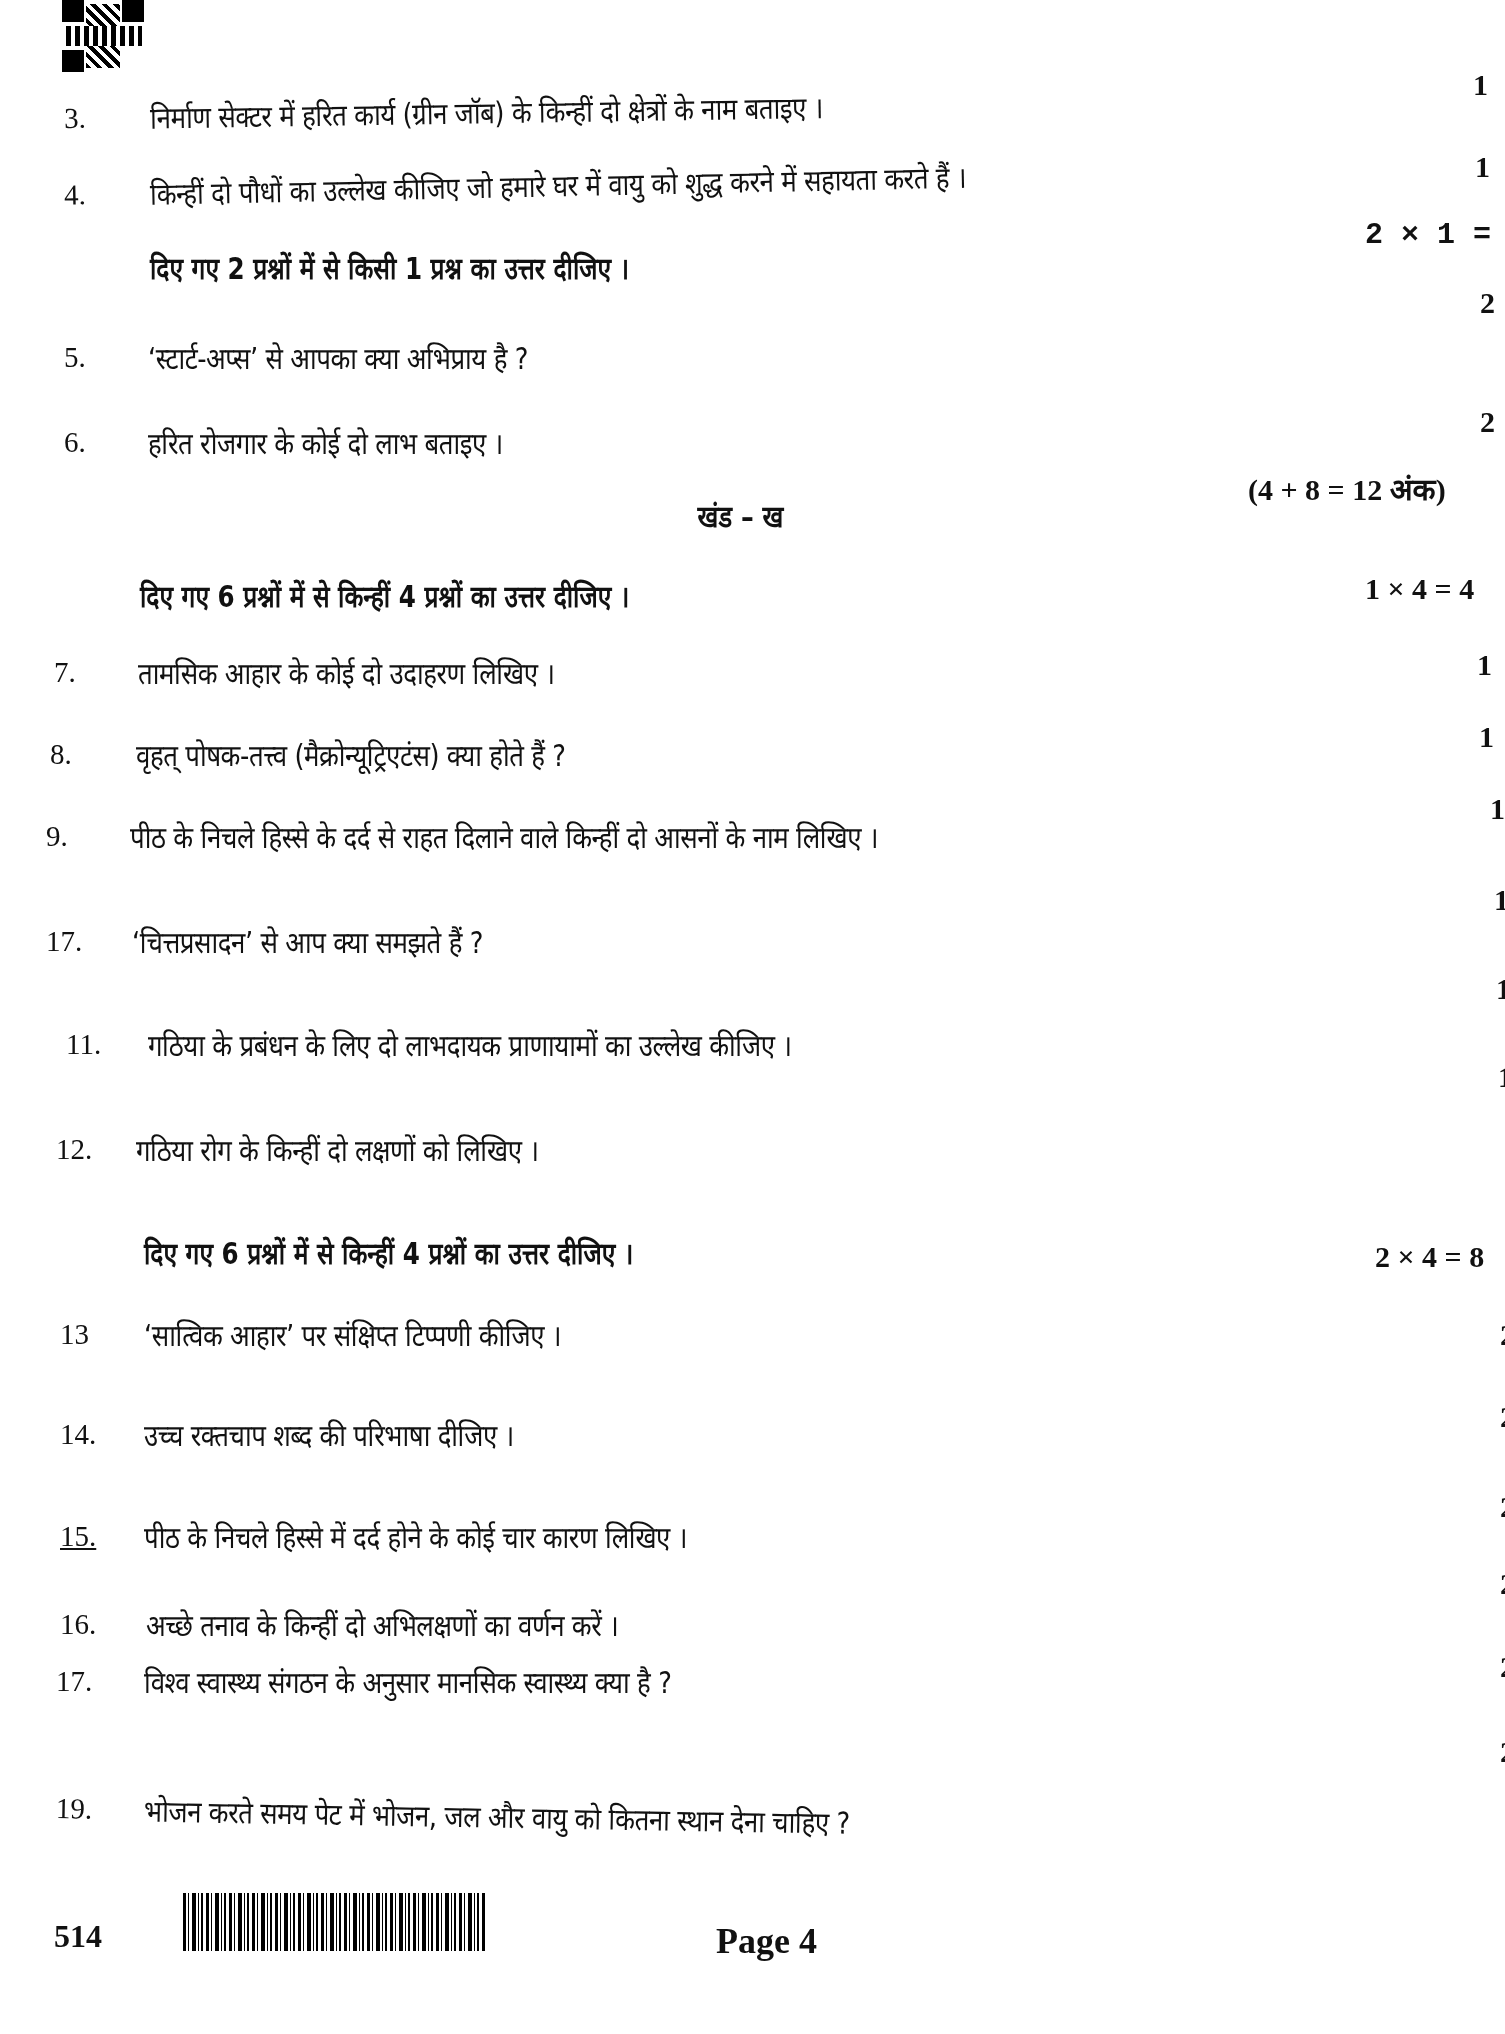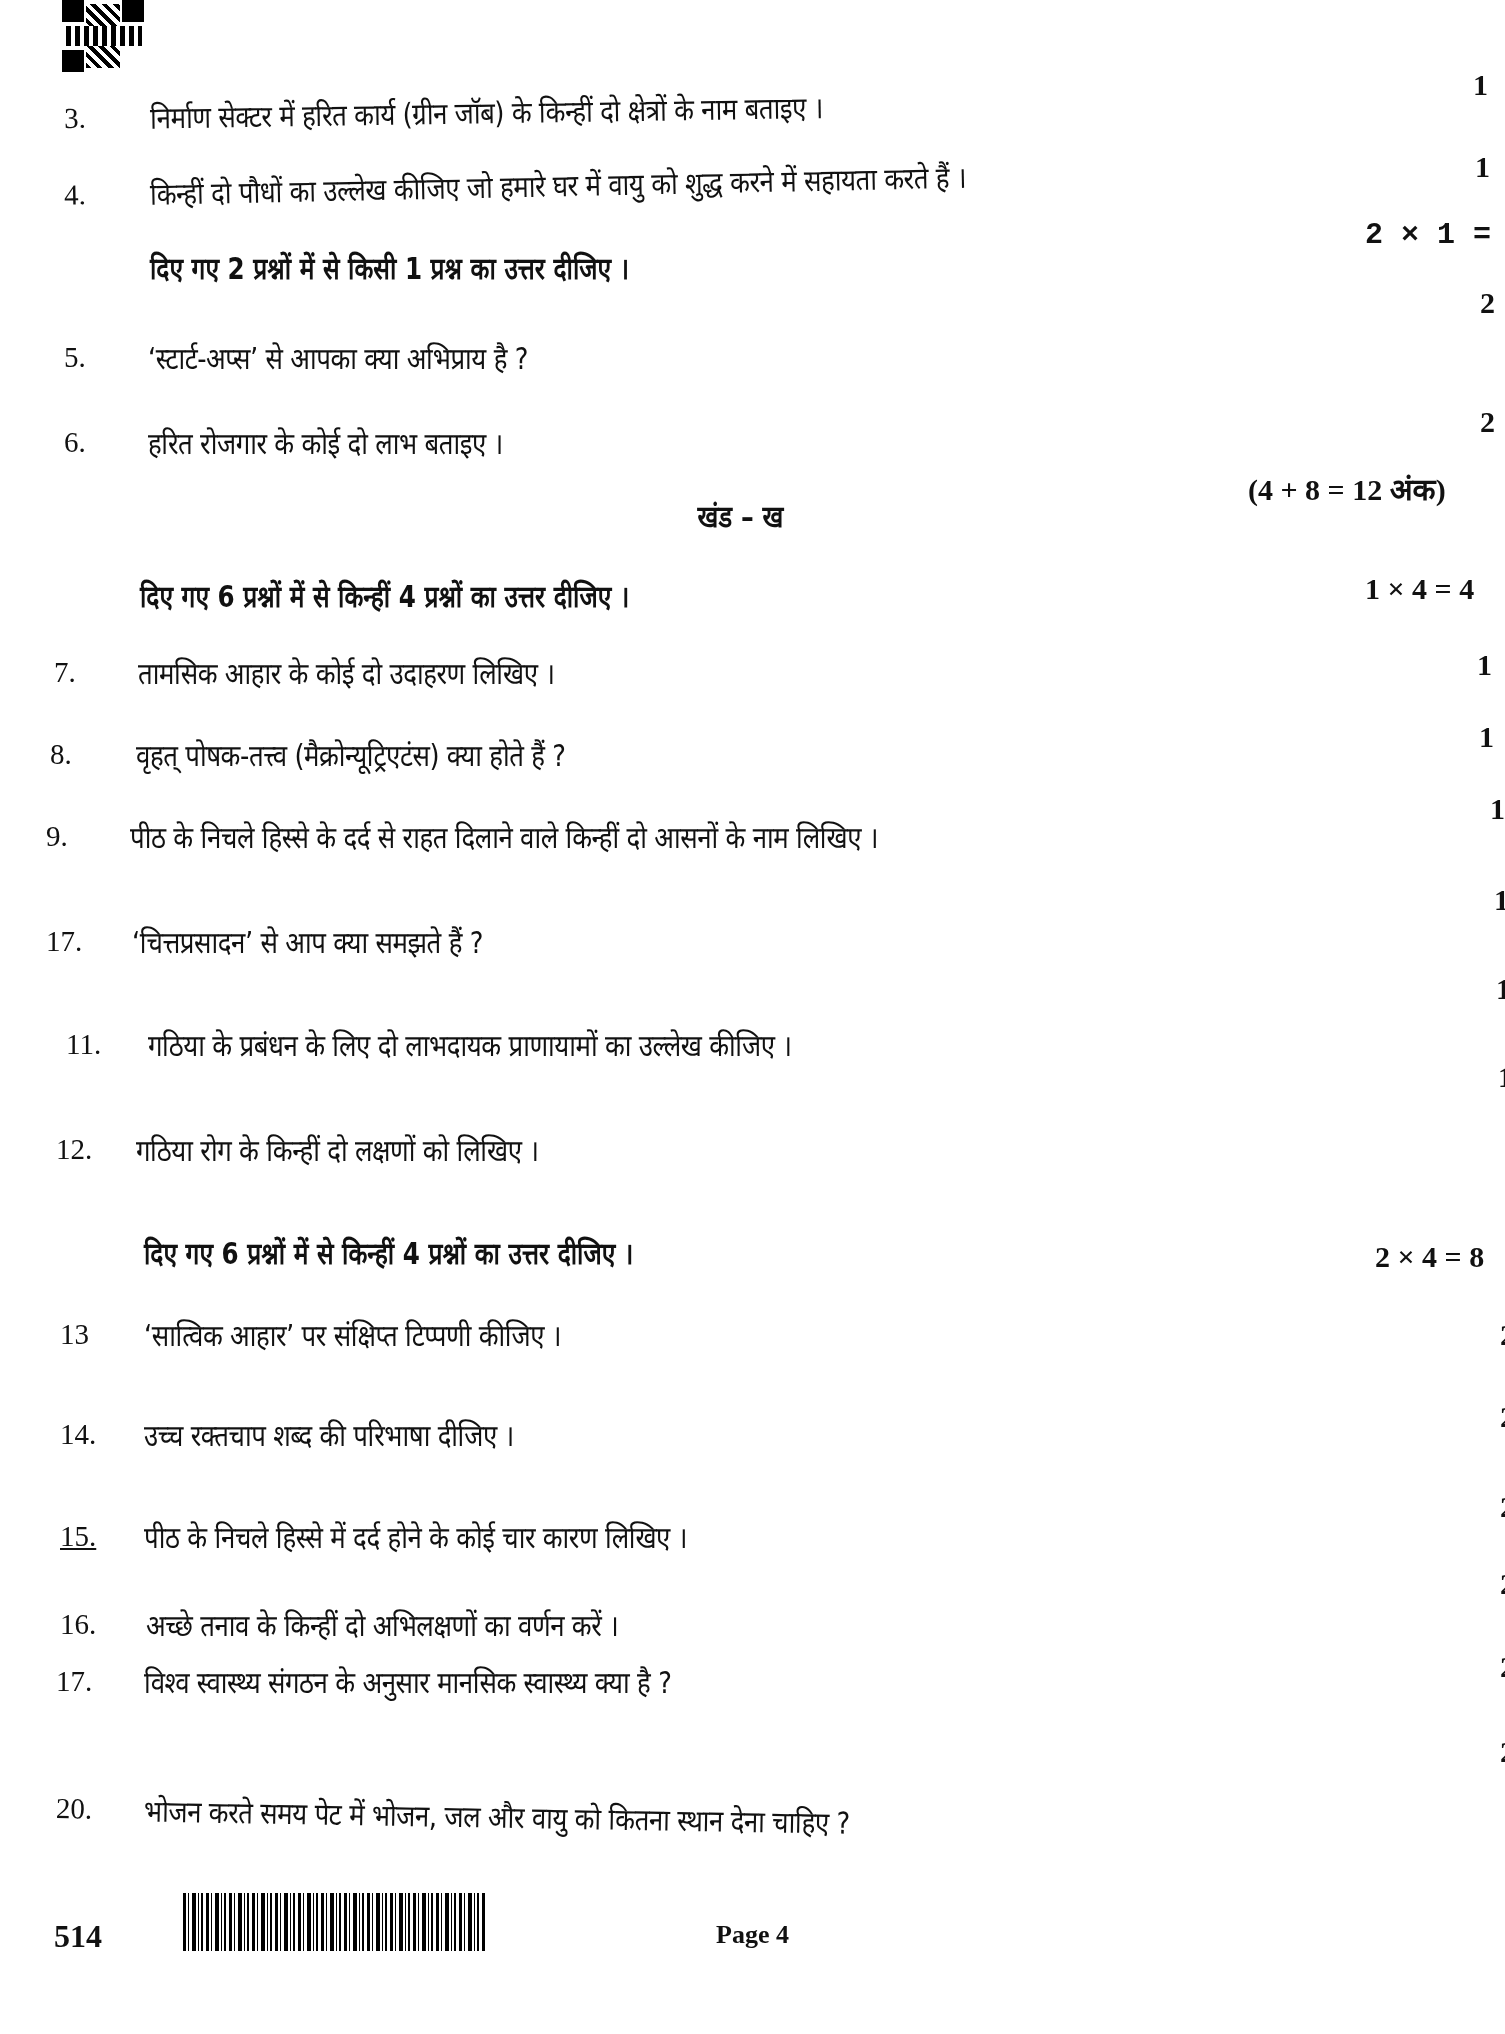--- a/index.html
+++ b/index.html
@@ -50,21 +50,21 @@
     position: absolute; left: 54px; top: 1918px; font-size: 32px; font-weight: bold;
     font-family: "Liberation Serif", serif;
   }
   .barcode {
     position: absolute; left: 183px; top: 1893px; width: 303px; height: 58px;
     background: repeating-linear-gradient(90deg,
       #000 0 3px,#fff 3px 5px,#000 5px 6px,#fff 6px 9px,#000 9px 13px,#fff 13px 15px,
       #000 15px 16px,#fff 16px 18px,#000 18px 20px,#fff 20px 23px);
   }
   .page-label {
-    position: absolute; left: 716px; top: 1920px; font-size: 26px; font-weight: bold;
+    position: absolute; left: 716px; top: 1920px; font-size: 36px; font-weight: bold;
     font-family: "Liberation Serif", serif;
   }
 </style>
 </head>
 <body>
 
 <div class="qr"></div>
 
 <div class="row" style="top:95px;transform:rotate(-0.9deg);transform-origin:left;">
   <span class="qnum" style="left:64px;">3.</span>
@@ -162,20 +162,20 @@
 </div>
 <span class="marks" style="left:1500px;top:1567px;">2</span>
 
 <div class="row" style="top:1657px;">
   <span class="qnum" style="left:56px;">17.</span>
   <span class="qtext" style="left:144px;">विश्व स्वास्थ्य संगठन के अनुसार मानसिक स्वास्थ्य क्या है ?</span>
 </div>
 <span class="marks" style="left:1500px;top:1650px;">2</span>
 
 <div class="row" style="top:1783px;transform:rotate(1deg);transform-origin:left;">
-  <span class="qnum" style="left:56px;">20.</span>
+  <span class="qnum" style="left:56px;">19.</span>
   <span class="qtext" style="left:144px;">भोजन करते समय पेट में भोजन, जल और वायु को कितना स्थान देना चाहिए ?</span>
 </div>
 <span class="marks" style="left:1500px;top:1735px;">2</span>
 
 <span class="footer-code">514</span>
 <div class="barcode"></div>
 <span class="page-label">Page 4</span>
 
 </body></html>

